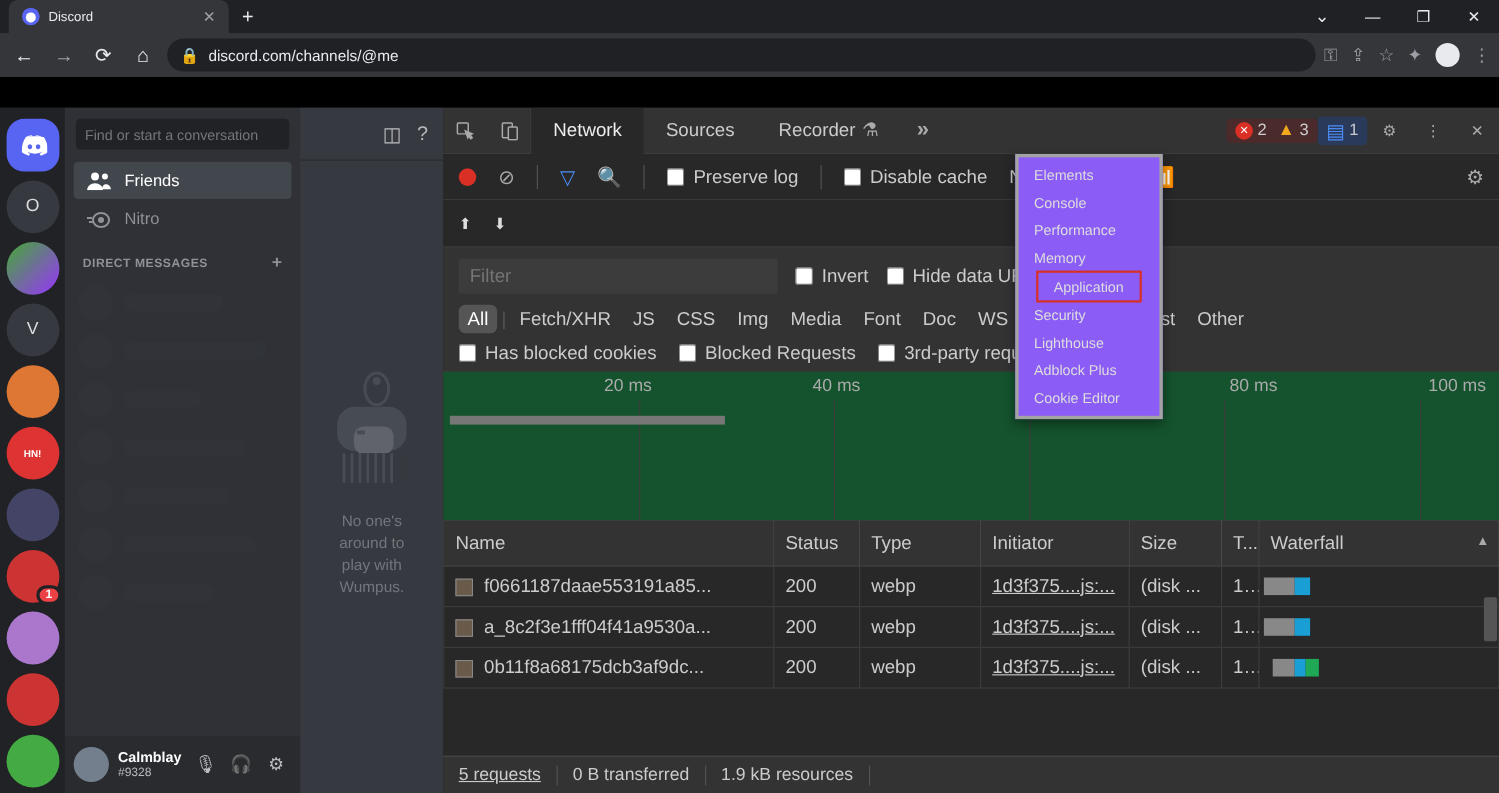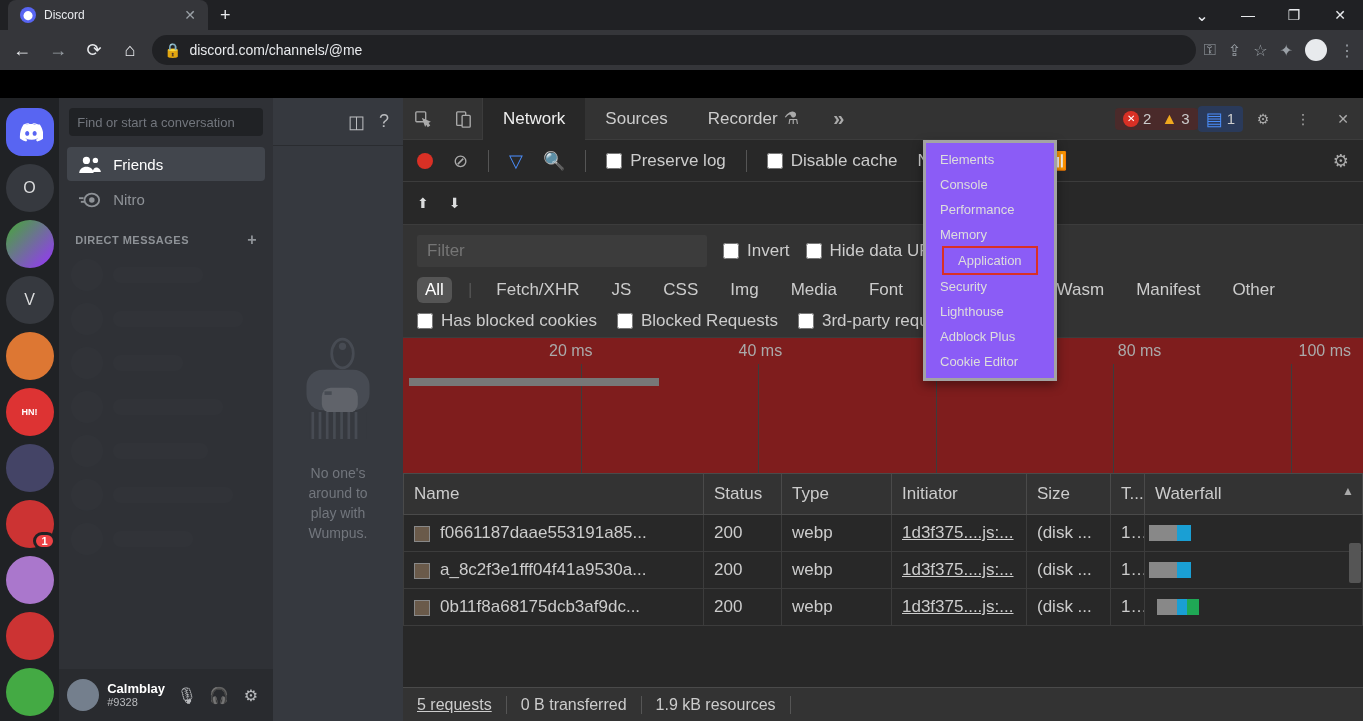--- a/index.html
+++ b/index.html
@@ -85,26 +85,26 @@
   .divider-v { width:1px; height:22px; background:#555;}
   .chk { display:flex; align-items:center; gap:8px; color:#ccc; font-size:17px; cursor:pointer; white-space:nowrap;}
   .chk input { width:16px; height:16px; accent-color:#666;}
   .throttle { color:#ccc; font-size:17px; display:flex; align-items:center; gap:8px;}
 
   .dt-toolbar2 { height:42px; background:#282828; display:flex; align-items:center; padding:0 14px; gap:20px; }
 
   .filter-row { background:#333; padding:10px 14px 6px; border-top:1px solid #3c3c3c; border-bottom:1px solid #3c3c3c;}
   .filter-top { display:flex; align-items:center; gap:16px; margin-bottom:10px;}
   .filter-input { background:#3c3c3c; color:#999; border:none; padding:6px 10px; font-size:17px; width:290px; border-radius:2px;}
-  .filter-types { display:flex; align-items:center; gap:16px; flex-wrap:wrap; font-size:17px; color:#ccc;}
+  .filter-types { display:flex; align-items:center; gap:4px; flex-wrap:wrap; font-size:17px; color:#ccc;}
   .ftype { padding:3px 8px; border-radius:6px; cursor:pointer;}
   .ftype.active { background:#555; color:#fff;}
   .filter-checks { display:flex; gap:20px; margin-top:8px; font-size:17px; color:#ccc;}
 
-  .timeline { height:135px; background:#7f1d1d; position:relative; }
+  .timeline { height:135px; background:#14532d; position:relative; }
   .tl-labels { display:flex; position:absolute; top:4px; left:0; right:0; padding:0 6px;}
   .tl-labels span { flex:1; text-align:right; color:#aaa; font-size:16px; padding-right:6px;}
   .tl-grid { position:absolute; top:26px; bottom:0; left:0; right:0;}
   .tl-line { position:absolute; top:0; bottom:0; width:1px; background:#3c3c3c;}
   .tl-bar { position:absolute; top:40px; left:6px; width:250px; height:8px; background:#777;}
 
   .table-wrap { flex:1; overflow:hidden; position:relative;}
   .dt-table { width:100%; border-collapse:collapse; font-size:17px;}
   .dt-table th { text-align:left; padding:10px 10px; border:1px solid #4a4a4a; background:#333; color:#ccc; font-weight:normal; position:relative;}
   .dt-table td { padding:8px 10px; border:1px solid #3c3c3c; color:#ccc; white-space:nowrap; overflow:hidden; text-overflow:ellipsis;}

